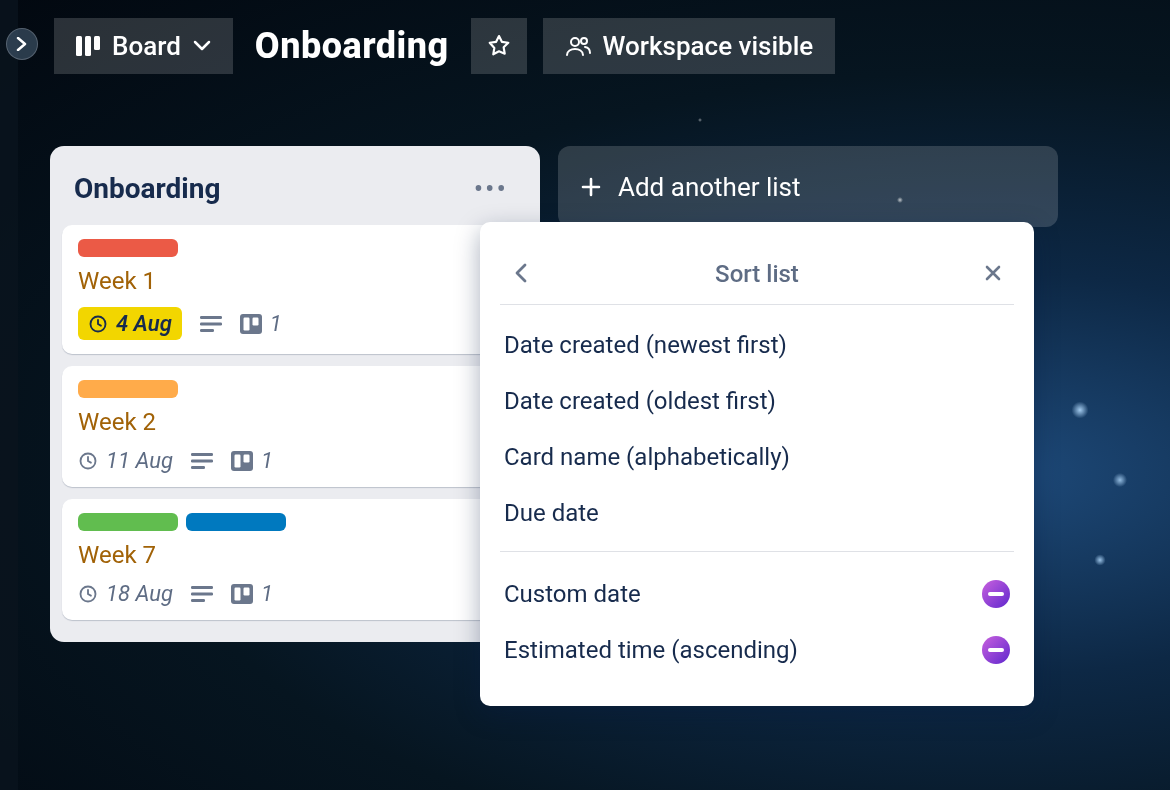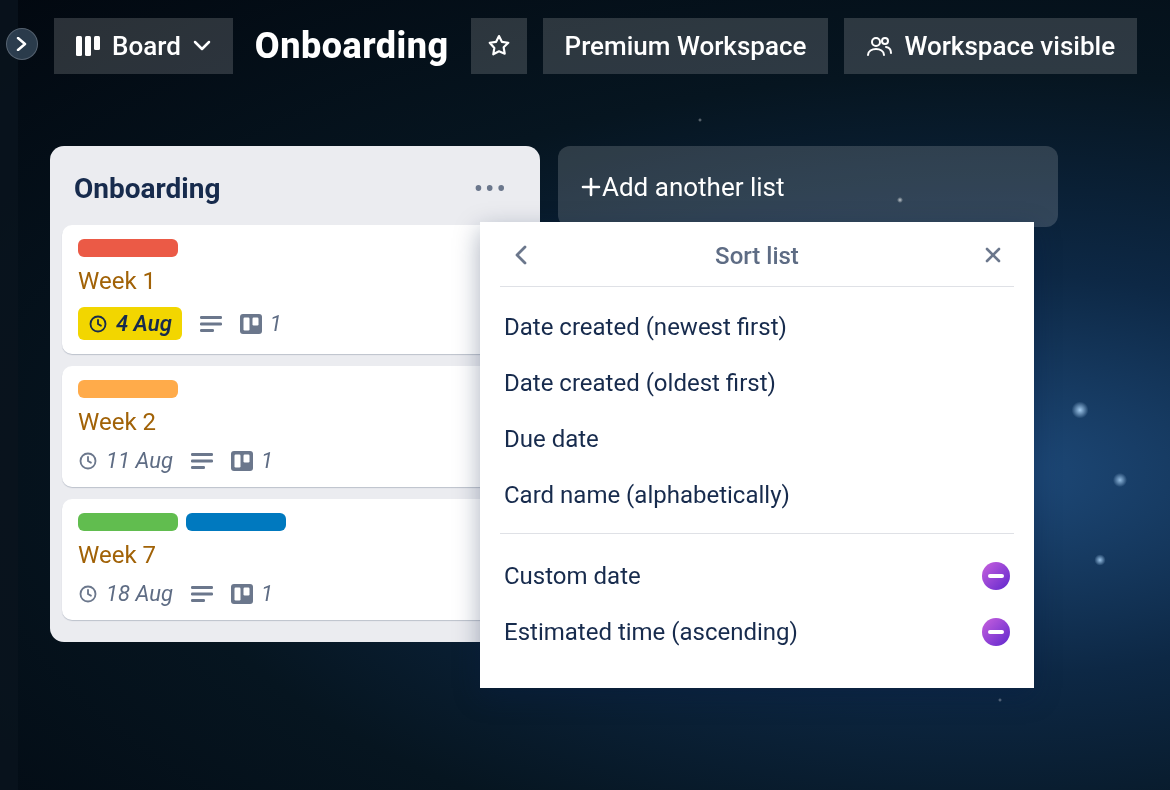--- a/index.html
+++ b/index.html
@@ -100,34 +100,34 @@
   .add-card {
     display:flex; align-items:center; gap:14px;
     padding:12px 12px; color:#5E6C84; font-size:24px;
     cursor:pointer; border-radius:8px;
   }
 
   .add-list {
     width:500px; height:81px;
     background: rgba(255,255,255,0.16);
     border-radius:12px;
-    display:flex; align-items:center; 
+    display:flex; align-items:center; gap:16px;
     padding:0 22px;
     color:#fff; font-size:26px; cursor:pointer;
   }
 
   
   .popover {
     position:absolute;
     left:480px; top:222px;
     width:554px;
     background:#fff;
-    border-radius:0;
+    border-radius:10px;
     box-shadow: 0 8px 24px rgba(9,30,66,0.35);
-    padding: 14px 20px 28px 20px;
+    padding: 32px 20px 28px 20px;
     z-index:10;
   }
   .pop-head {
     position:relative;
     text-align:center;
     padding:6px 0 16px 0;
     border-bottom:1px solid #DFE1E6;
     margin-bottom:12px;
   }
   .pop-title { font-size:24px; color:#5E6C84; font-weight:500; }
@@ -186,23 +186,20 @@
   </div>
 
   <div class="board-title">Onboarding</div>
 
   <div class="hbtn square">
     <svg width="26" height="26" viewBox="0 0 24 24">
         <path d="M12 2.8l2.65 5.37 5.93.86-4.29 4.18 1.01 5.9L12 16.9l-5.3 2.79 1.01-5.9L3.42 9.03l5.93-.86L12 2.8z" fill="none" stroke="#fff" stroke-width="2" stroke-linejoin="round"></path>
       </svg>
   </div>
 
-  <div class="hbtn">
-    <span>Premium Workspace</span>
-  </div>
 
   <div class="hbtn">
     <svg width="26" height="22" viewBox="0 0 26 22">
       <circle cx="10" cy="7" r="4" fill="none" stroke="#fff" stroke-width="2"></circle>
       <path d="M2 20c0-4 4-6 8-6s8 2 8 6" fill="none" stroke="#fff" stroke-width="2" stroke-linecap="round"></path>
       <circle cx="19" cy="6" r="3" fill="none" stroke="#fff" stroke-width="2"></circle>
       <path d="M20 12c3 .5 5 2.5 5 6" fill="none" stroke="#fff" stroke-width="2" stroke-linecap="round"></path>
     </svg>
     <span>Workspace visible</span>
   </div>
@@ -336,24 +333,24 @@
     </div>
   </div>
 
   <div class="pop-item">
       <span>Date created (newest first)</span>
     </div>
   <div class="pop-item">
       <span>Date created (oldest first)</span>
     </div>
   <div class="pop-item">
+      <span>Card name (alphabetically)</span>
+    </div>
+  <div class="pop-item">
       <span>Due date</span>
-    </div>
-  <div class="pop-item">
-      <span>Card name (alphabetically)</span>
     </div>
 
   <div class="pop-sep"></div>
 
   <div class="pop-item">
     <span>Custom date</span>
     <span class="pup-badge"></span>
   </div>
   <div class="pop-item">
     <span>Estimated time (ascending)</span>

